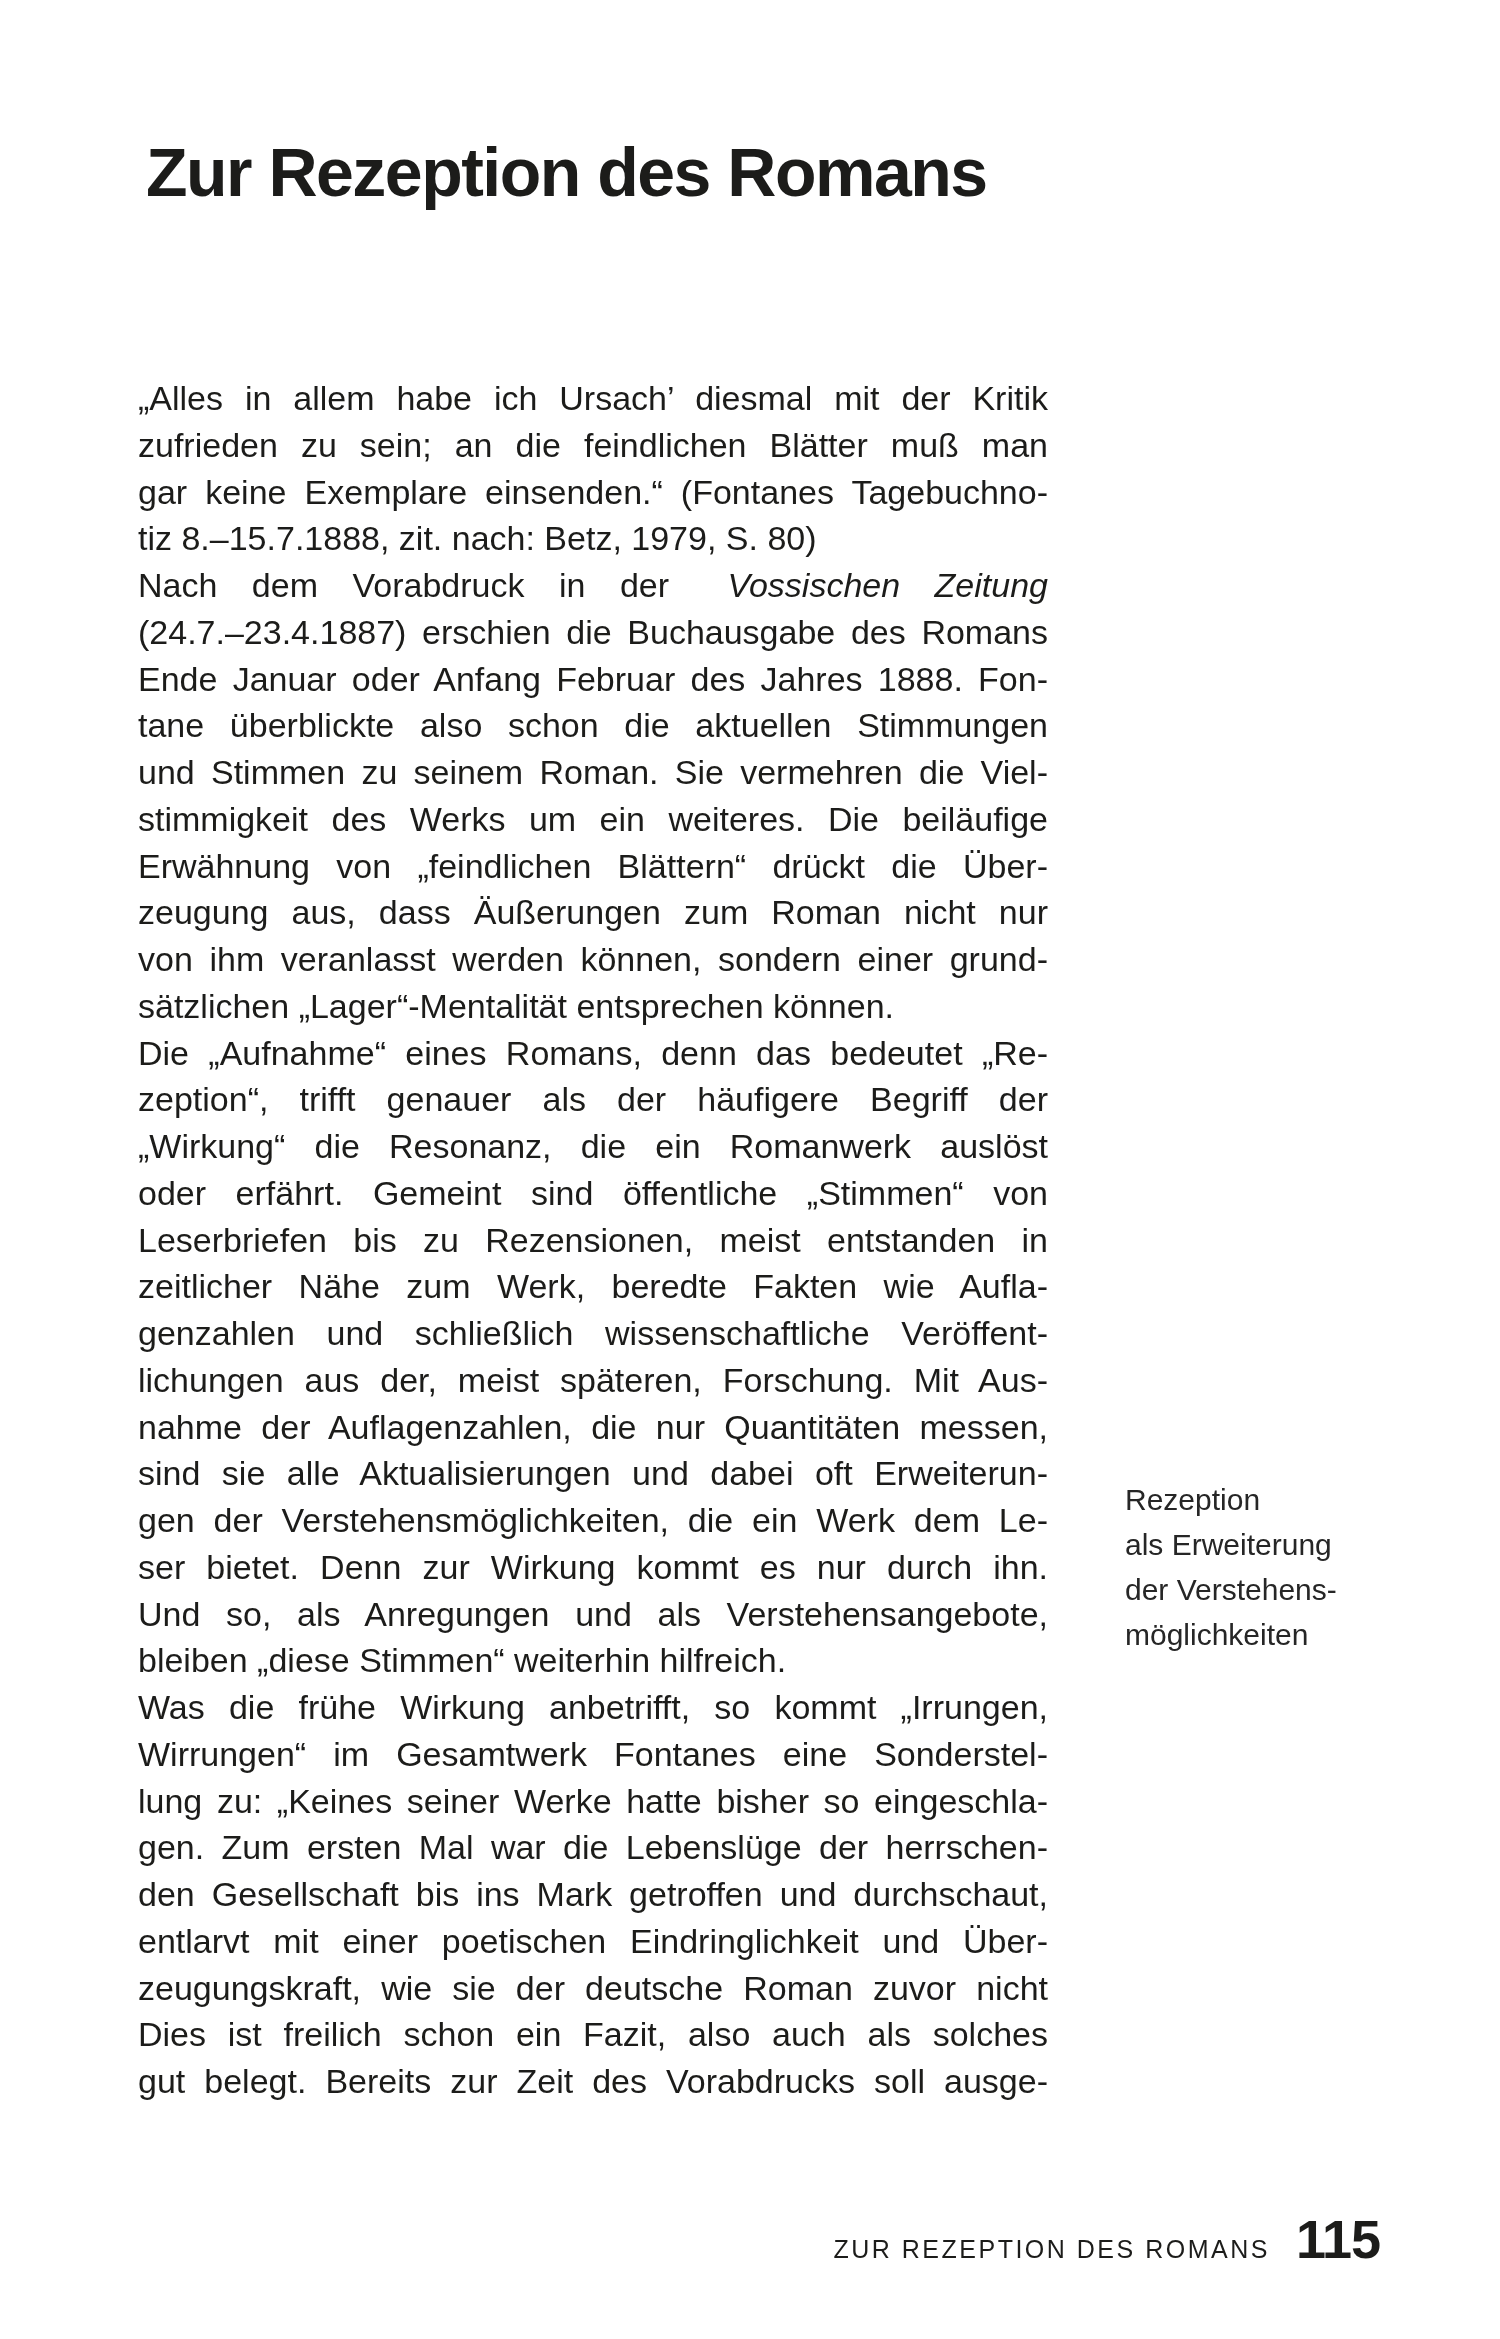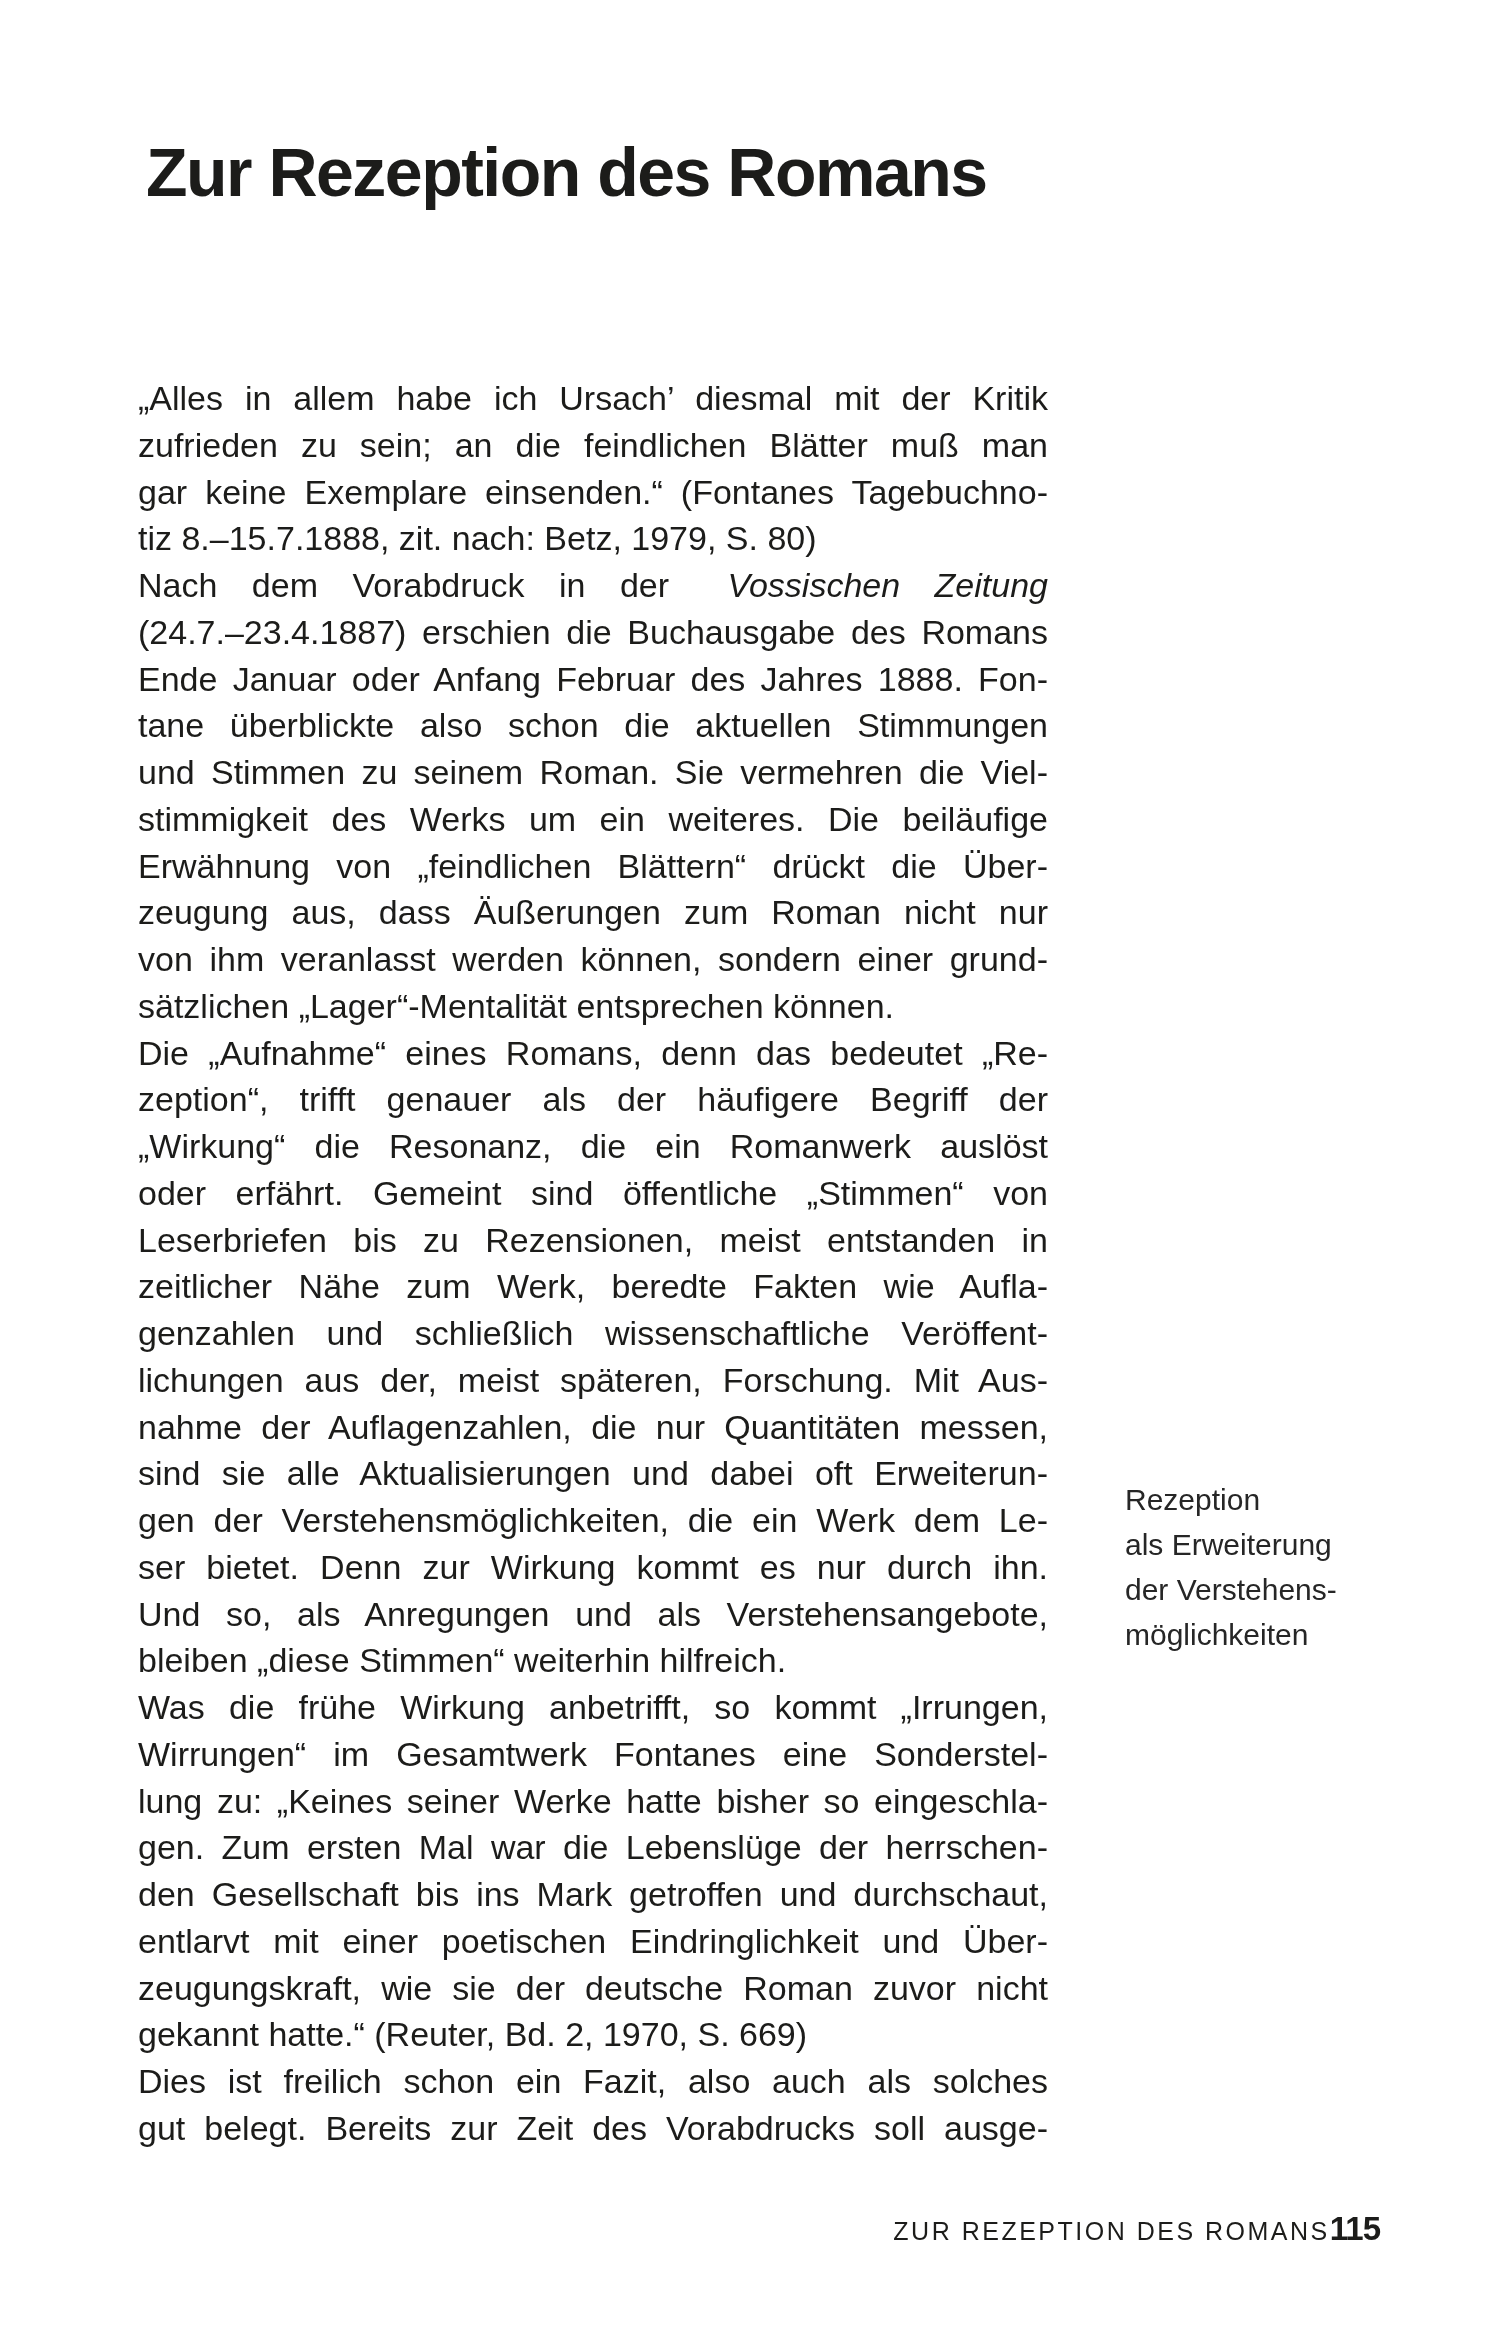--- a/index.html
+++ b/index.html
@@ -70,23 +70,24 @@
     font-family: "Liberation Sans", sans-serif;
     color: #1c1c1a;
     white-space: nowrap;
   }
   .running-title {
     font-size: 25px;
     letter-spacing: 2.5px;
     line-height: 1;
   }
   .page-number {
-    font-size: 33px;
+    font-size: 54px;
     font-weight: bold;
     line-height: 1;
+    margin-left: 26px;
     letter-spacing: -1px;
   }
 </style>
 </head>
 <body>
 
 <div class="page">
 
   <h1 class="chapter-title">Zur Rezeption des Romans</h1>
 
@@ -119,21 +120,20 @@
       <div class="line"><span>ser bietet. Denn zur Wirkung kommt es nur durch ihn.</span></div>
       <div class="line"><span>Und so, als Anregungen und als Verstehensangebote,</span></div>
       <div class="line para-end"><span>bleiben „diese Stimmen“ weiterhin hilfreich.</span></div>
       <div class="line"><span>Was die frühe Wirkung anbetrifft, so kommt „Irrungen,</span></div>
       <div class="line"><span>Wirrungen“ im Gesamtwerk Fontanes eine Sonderstel-</span></div>
       <div class="line"><span>lung zu: „Keines seiner Werke hatte bisher so eingeschla-</span></div>
       <div class="line"><span>gen. Zum ersten Mal war die Lebenslüge der herrschen-</span></div>
       <div class="line"><span>den Gesellschaft bis ins Mark getroffen und durchschaut,</span></div>
       <div class="line"><span>entlarvt mit einer poetischen Eindringlichkeit und Über-</span></div>
       <div class="line"><span>zeugungskraft, wie sie der deutsche Roman zuvor nicht</span></div>
-      <div class="line para-end"><span>gekannt hatte.“ (Reuter, Bd. 2, 1970, S. 669)</span></div>
       <div class="line"><span>Dies ist freilich schon ein Fazit, also auch als solches</span></div>
       <div class="line"><span>gut belegt. Bereits zur Zeit des Vorabdrucks soll ausge-</span></div>
     </div>
 
   <aside class="margin-note">
       <div class="note-line">Rezeption</div>
       <div class="note-line">als Erweiterung</div>
       <div class="note-line">der Verstehens-</div>
       <div class="note-line">möglichkeiten</div>
     </aside>

